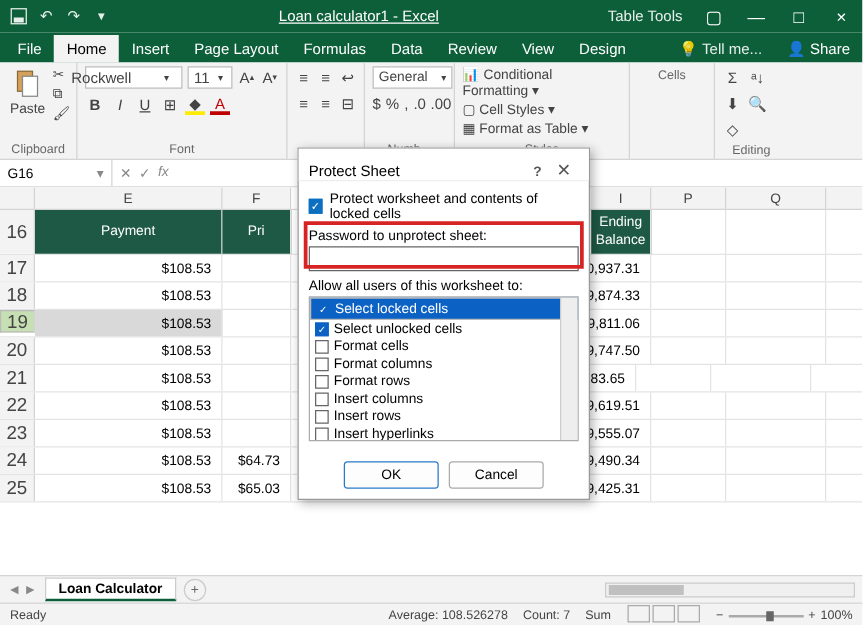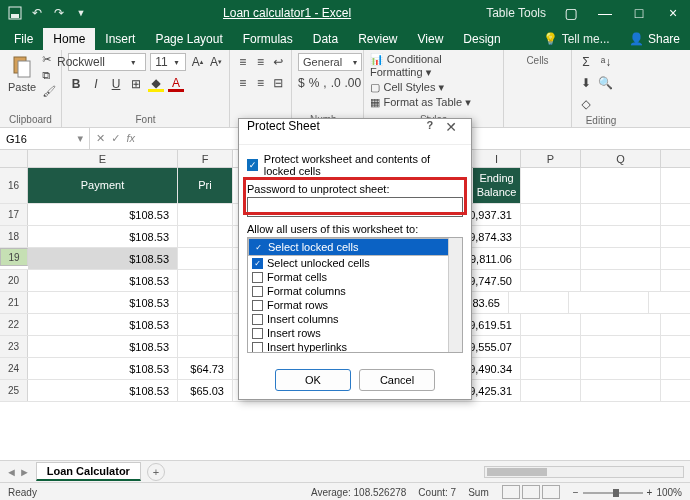--- a/index.html
+++ b/index.html
@@ -42,21 +42,21 @@
 .fxinput { flex: 1; padding: 0 6px; font-size: 11px; }
 
 
 .grid { position: relative; height: 310px; background: #fff; overflow: hidden; }
 .colhdr { position: absolute; top: 0; left: 0; right: 0; height: 18px; background: #f3f3f3; border-bottom: 1px solid #d4d4d4; display: flex; }
 .colhdr .rowhdr-spacer { width: 28px; border-right: 1px solid #d4d4d4; }
 .colhdr .ch { flex: 0 0 auto; text-align: center; font-size: 11px; color: #444; border-right: 1px solid #d4d4d4; line-height: 18px; }
 .rows { position: absolute; top: 18px; left: 0; right: 0; }
 .row { display: flex; height: 22px; border-bottom: 1px solid #e3e3e3; }
 .row.header { height: 36px; }
-.rowhdr { width: 28px; background: #f3f3f3; border-right: 1px solid #d4d4d4; text-align: center; font-size: 10px; color: #444; display: flex; align-items: center; justify-content: center; }
+.rowhdr { width: 28px; background: #f3f3f3; border-right: 1px solid #d4d4d4; text-align: center; font-size: 15px; color: #444; display: flex; align-items: center; justify-content: center; }
 .rowhdr.sel { background: #c6e0b4; }
 .cell { flex: 0 0 auto; padding: 0 8px; display: flex; align-items: center; font-size: 11px; border-right: 1px solid #e3e3e3; }
 .cell.hdr { background: #1e5945; color: #fff; justify-content: center; text-align: center; font-size: 11px; line-height: 1.2; }
 .cell.right { justify-content: flex-end; }
 .cell.selcell { background: #d9d9d9; }
 
 
 .sheettabs { height: 22px; background: #f3f3f3; border-top: 1px solid #d4d4d4; display: flex; align-items: center; padding: 0 6px; gap: 6px; font-size: 11px; }
 .sheettabs .nav { color: #888; display: flex; gap: 2px; }
 .sheettabs .stab { padding: 2px 10px; background: #fff; border: 1px solid #ccc; border-bottom: 2px solid #0d5f3a; font-weight: bold; }
@@ -67,21 +67,21 @@
 
 .statusbar { height: 20px; background: #f3f3f3; border-top: 1px solid #d4d4d4; display: flex; align-items: center; padding: 0 8px; font-size: 10px; color: #444; gap: 12px; }
 .statusbar .spacer { flex: 1; }
 .statusbar .viewbtns span { width: 18px; height: 14px; display: inline-block; border: 1px solid #aaa; margin: 0 1px; }
 .statusbar .zoom { display: flex; align-items: center; gap: 4px; }
 .statusbar .slider { width: 60px; height: 2px; background: #aaa; position: relative; }
 .statusbar .slider::after { content: ''; position: absolute; left: 50%; top: -3px; width: 6px; height: 8px; background: #666; }
 
 
 .dialog { position: absolute; left: 238px; top: 118px; width: 234px; background: #fff; border: 1px solid #999; box-shadow: 2px 2px 8px rgba(0,0,0,0.3); font-size: 11px; }
-.dialog .dtitle { height: 26px; display: flex; align-items: flex-start; padding: 0 8px; border-bottom: 1px solid #eee; background: #fff; }
+.dialog .dtitle { height: 26px; display: flex; align-items: flex-end; padding: 0 8px; border-bottom: 1px solid #eee; background: #fff; }
 .dialog .dtitle .t { flex: 1; font-size: 12px; }
 .dialog .dtitle .h { padding: 0 6px; color: #555; font-weight: bold; }
 .dialog .dtitle .x { padding: 0 6px; font-size: 14px; color: #555; }
 .dialog .body { padding: 8px; }
 .dialog .chk { display: flex; align-items: center; gap: 6px; margin-bottom: 6px; }
 .dialog .chkbox { width: 12px; height: 12px; border: 1px solid #666; display: inline-flex; align-items: center; justify-content: center; font-size: 9px; color: #fff; }
 .dialog .chkbox.checked { background: #0d6fbf; border-color: #0d6fbf; }
 .dialog .pwlabel { margin-bottom: 2px; }
 .dialog .pwfield { border: 1px solid #666; height: 20px; margin-bottom: 6px; }
 .dialog .redbox { position: absolute; border: 3px solid #d62424; pointer-events: none; }

